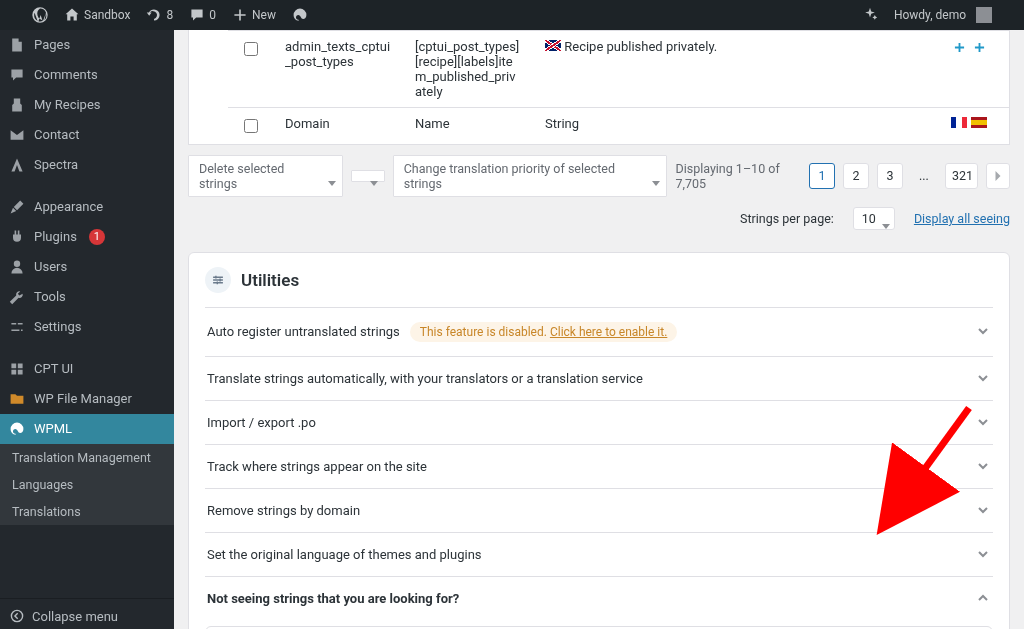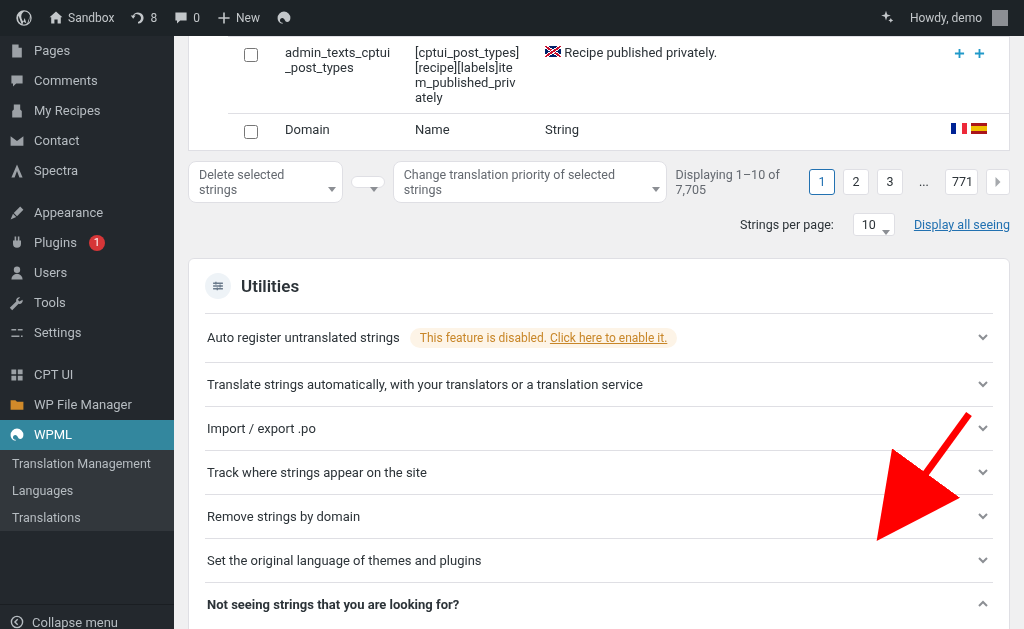--- a/index.html
+++ b/index.html
@@ -15,21 +15,21 @@
     --text:#2c3338;
     --text-soft:#646970;
     --border:#dfdfe4;
     --link:#2271b1;
   }
   *{box-sizing:border-box;}
   html,body{margin:0;padding:0;}
   body{font-family:-apple-system,BlinkMacSystemFont,"Segoe UI",Roboto,Helvetica,Arial,sans-serif;width:1024px;height:629px;overflow:hidden;background:var(--body-bg);color:var(--text);font-size:13px;}
 
   
-  .toolbar{height:36px;background:var(--bar-bg);color:var(--bar-fg);display:flex;align-items:center;padding:0 8px;font-size:12px;}
+  .toolbar{height:30px;background:var(--bar-bg);color:var(--bar-fg);display:flex;align-items:center;padding:0 24px;font-size:12px;}
   .toolbar .left,.toolbar .right{display:flex;align-items:center;gap:0;}
   .toolbar .right{margin-left:auto;}
   .tb-item{display:flex;align-items:center;gap:4px;padding:0 8px;height:26px;cursor:pointer;}
   .tb-ico{display:inline-flex;width:16px;height:16px;align-items:center;justify-content:center;}
   .tb-ico svg{width:16px;height:16px;fill:currentColor;}
   .avatar-sq{width:16px;height:16px;background:#8c8f94;margin-left:6px;}
 
   
   .layout{display:flex;height:calc(629px - 26px);}
   .sidebar{width:174px;background:var(--side-bg);color:var(--side-fg);font-size:13px;display:flex;flex-direction:column;position:relative;}
@@ -67,21 +67,21 @@
   .plus-pair svg{width:11px;height:11px;fill:none;stroke:currentColor;stroke-width:2;}
   .flags{display:inline-flex;gap:4px;}
   .flag{width:16px;height:11px;display:inline-block;}
   .flag-uk{background:linear-gradient(#012169,#012169);position:relative;}
   .flag-uk::before{content:"";position:absolute;inset:0;background:linear-gradient(to bottom right,transparent 40%,#fff 40%,#fff 45%,#c8102e 45%,#c8102e 55%,#fff 55%,#fff 60%,transparent 60%),linear-gradient(to bottom left,transparent 40%,#fff 40%,#fff 45%,#c8102e 45%,#c8102e 55%,#fff 55%,#fff 60%,transparent 60%);}
   .flag-fr{background:linear-gradient(to right,#002395 33%,#fff 33% 66%,#ED2939 66%);}
   .flag-es{background:linear-gradient(to bottom,#AA151B 25%,#F1BF00 25% 75%,#AA151B 75%);}
 
   
   .bulk-row{display:flex;align-items:center;gap:8px;margin-top:10px;flex-wrap:nowrap;}
-  .select-like{background:#fff;border:1px solid var(--border);border-radius:8px;padding:5px 22px 5px 10px;color:var(--text-soft);font-size:12.5px;position:relative;display:inline-flex;align-items:center;cursor:pointer;}
+  .select-like{background:#fff;border:1px solid var(--border);border-radius:1px;padding:5px 22px 5px 10px;color:var(--text-soft);font-size:12.5px;position:relative;display:inline-flex;align-items:center;cursor:pointer;}
   .select-like .car{position:absolute;right:6px;top:50%;margin-top:-2px;width:8px;height:5px;}
   .select-like .car svg{width:8px;height:5px;fill:#8c8f94;}
   .pager{margin-left:auto;display:flex;align-items:center;gap:8px;font-size:12.5px;color:var(--text-soft);}
   .pg-btn{border:1px solid var(--border);background:#fff;min-width:26px;height:26px;line-height:24px;text-align:center;border-radius:3px;padding:0 6px;color:var(--text);cursor:pointer;font-size:12.5px;}
   .pg-btn.hi{border-color:var(--link);color:var(--link);}
   .pg-arrow{border:1px solid var(--border);background:#fff;width:26px;height:26px;border-radius:3px;display:inline-flex;align-items:center;justify-content:center;color:#a6a9ad;cursor:pointer;}
   .pg-arrow svg{width:8px;height:10px;fill:currentColor;}
 
   .spp-row{display:flex;justify-content:flex-end;align-items:center;gap:19px;margin-top:10px;font-size:12.5px;color:var(--text);}
   .spp-sel{border:1px solid var(--border);background:#fff;border-radius:3px;padding:3px 18px 3px 8px;position:relative;cursor:pointer;font-size:12.5px;color:var(--text);}
@@ -368,21 +368,21 @@
             <span class="car"><svg viewBox="0 0 10 6">
                 <path d="M0 0h10L5 6Z"></path>
               </svg></span>
           </div>
         <div class="pager">
           <span>Displaying 1–10 of 7,705</span>
           <span class="pg-btn hi">1</span>
           <span class="pg-btn">2</span>
           <span class="pg-btn">3</span>
           <span class="pg-btn" style="border-color:transparent;background:transparent">...</span>
-          <span class="pg-btn">771</span>
+          <span class="pg-btn">321</span>
           <span class="pg-arrow">
               <svg viewBox="0 0 8 12">
                 <path d="M1 0l6 6-6 6Z"></path>
               </svg>
             </span>
         </div>
       </div>
 
       <div class="spp-row">
         <span>Strings per page:</span>

